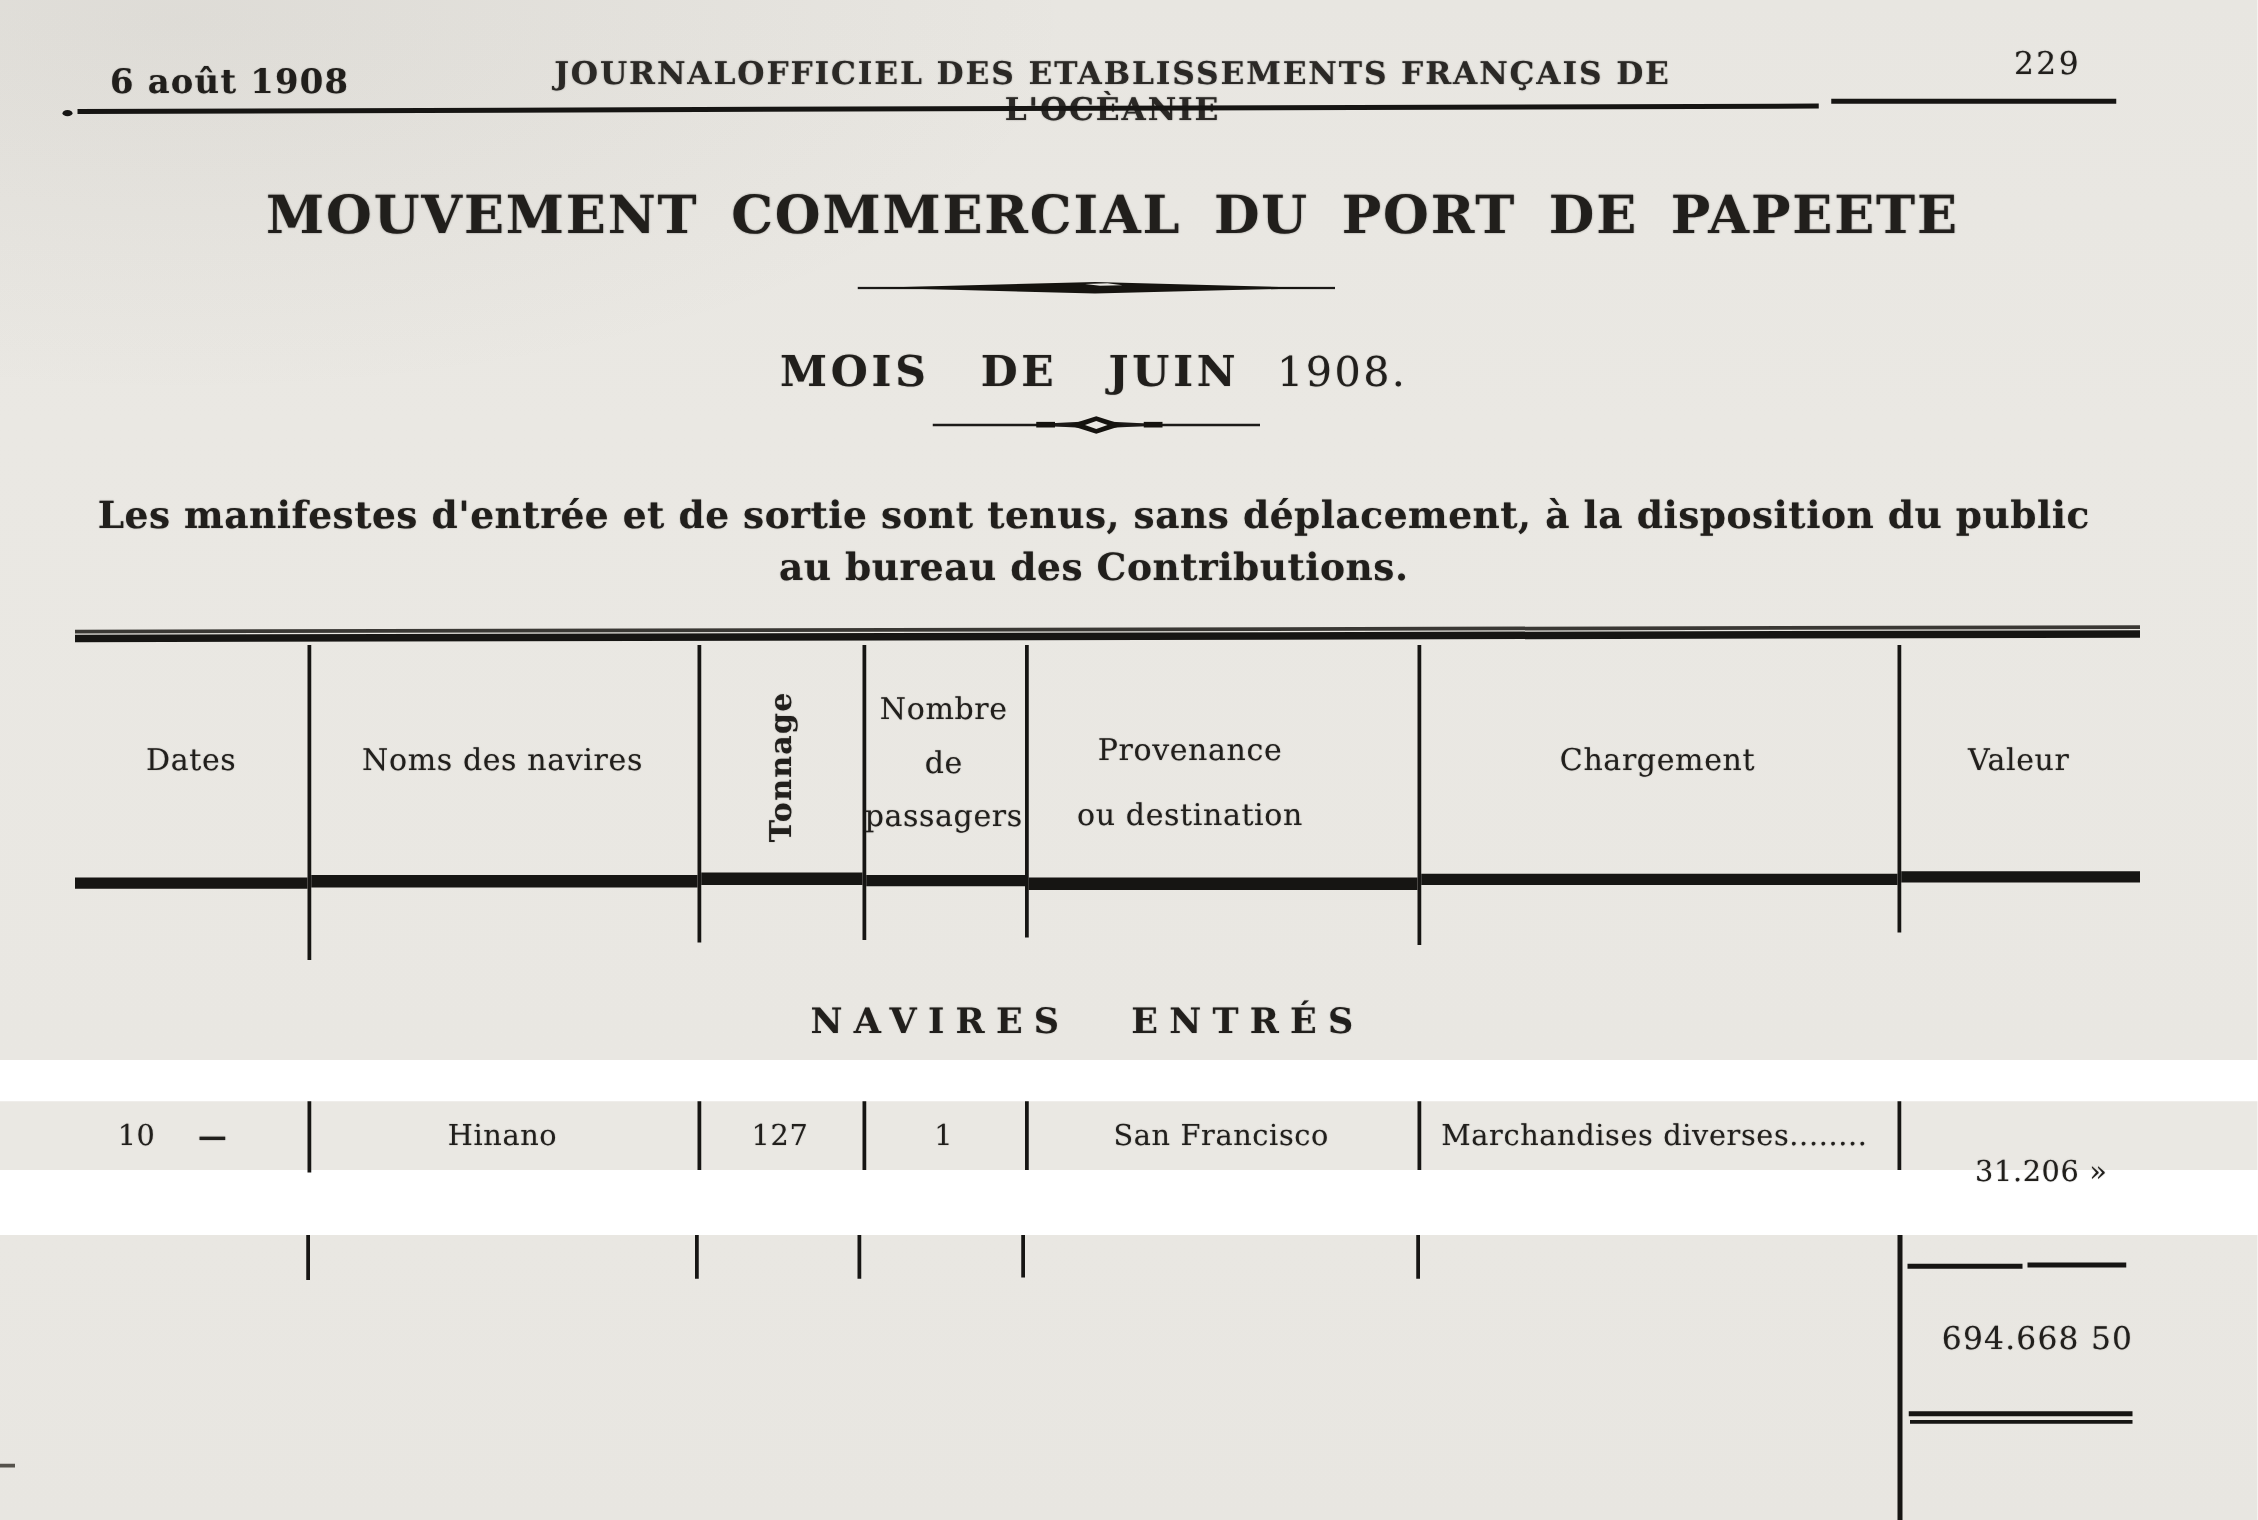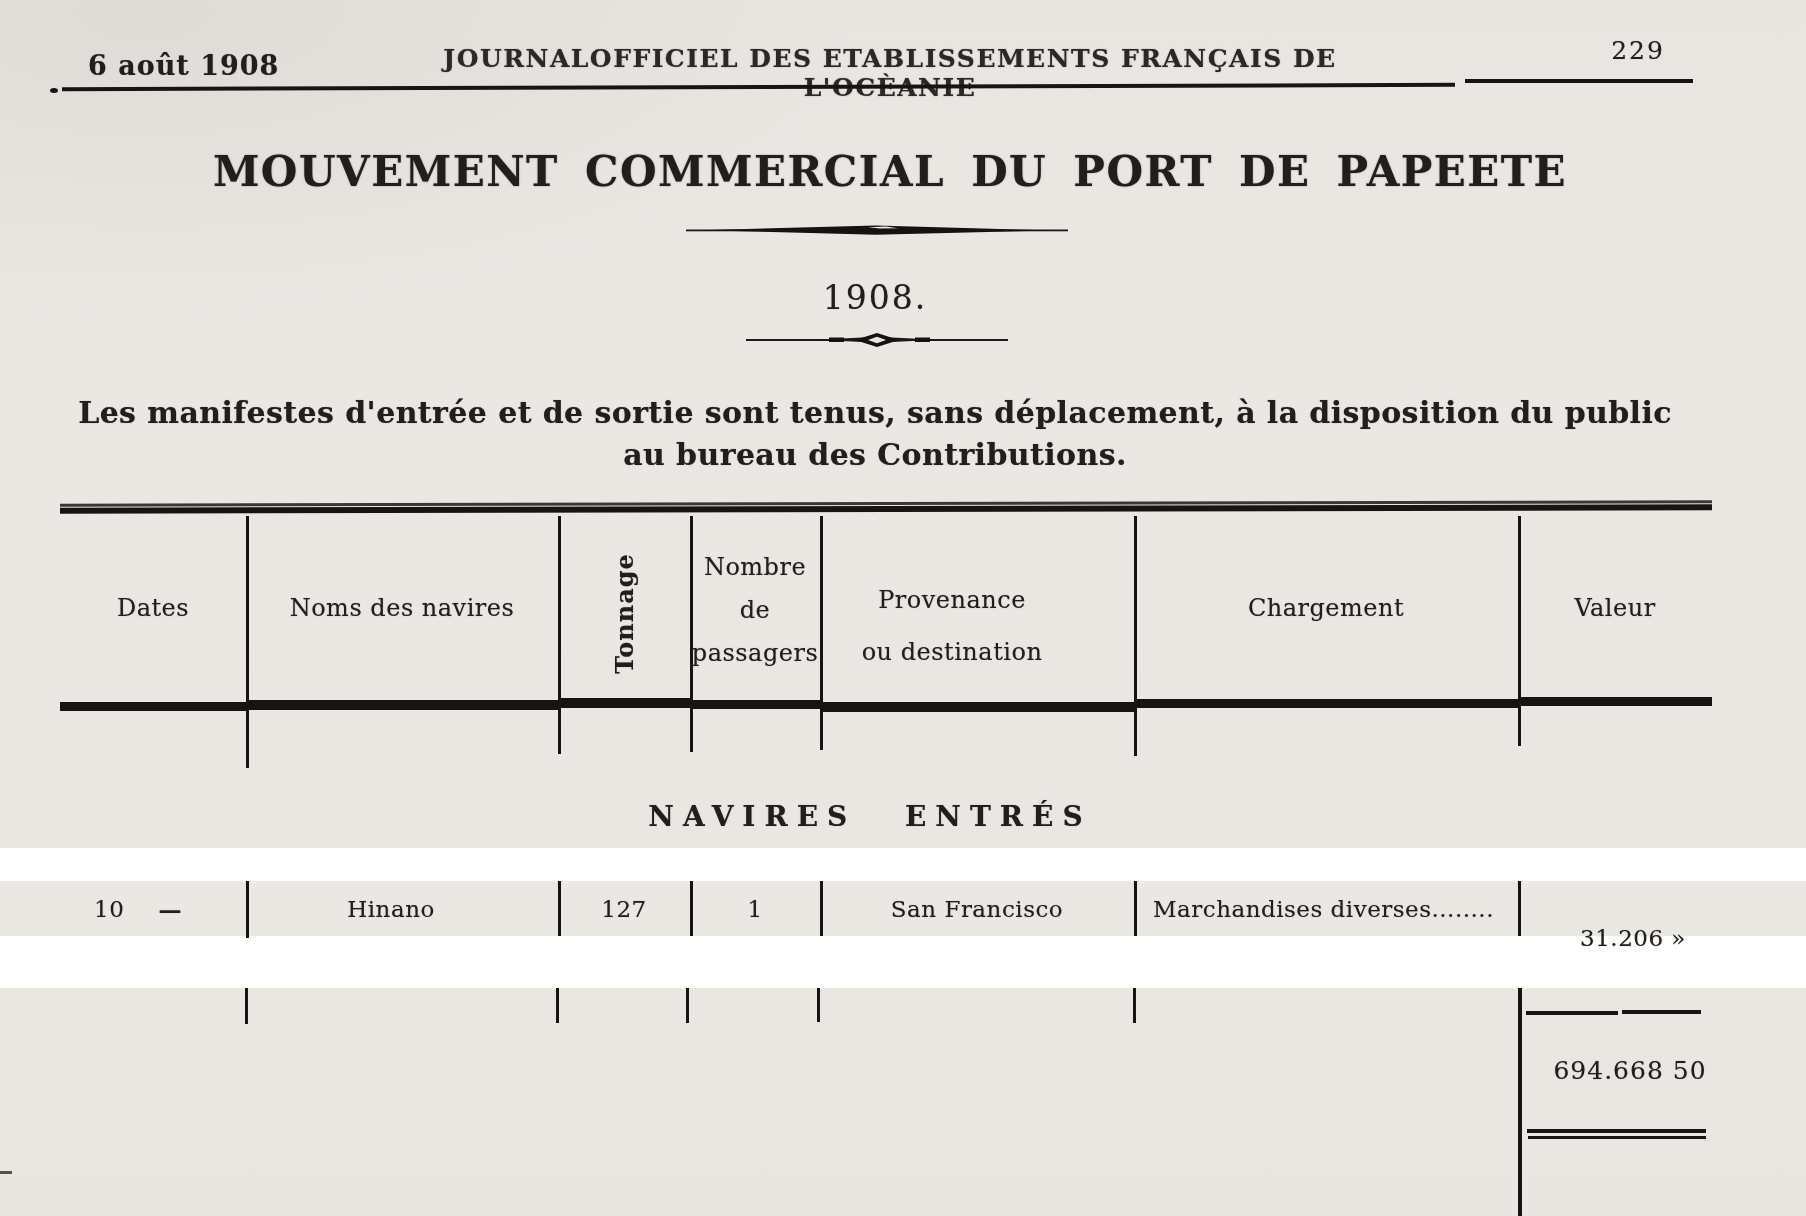--- a/index.html
+++ b/index.html
@@ -66,20 +66,21 @@
 
 <div class="abs center ink page-title">MOUVEMENT COMMERCIAL DU PORT DE PAPEETE</div>
 
 <svg class="abs" style="left:686px;top:224px;" width="382" height="13" viewBox="0 0 382 13">
   <rect x="0" y="5.5" width="382" height="1.8" fill="#1c1a18"></rect>
   <path d="M14,6.2 L190,1.6 L368,6.4 L190,10.8 Z" fill="#15130f"></path>
   <path d="M182,3.2 L200,2.6 L212,4.2 L194,4.6 Z" fill="#e9e7e2"></path>
 </svg>
 
 <div class="abs subtitle ink">
+  <span class="mois">MOIS DE JUIN</span>
   <span class="year">1908.</span>
 </div>
 
 <svg class="abs" style="left:746px;top:331px;" width="262" height="18" viewBox="0 0 262 18">
   <rect x="0" y="8" width="262" height="2" fill="#1c1a18"></rect>
   <path d="M70,8.8 L131,5.8 L192,8.8 L131,11.8 Z" fill="#1c1a18"></path>
   <rect x="83" y="6.5" width="15" height="4.5" fill="#15130f"></rect>
   <rect x="169" y="6.5" width="15" height="4.5" fill="#15130f"></rect>
   <path d="M109,9 L131,2 L153,9 L131,16 Z" fill="#15130f"></path>
   <path d="M122,9 L131,5.8 L140,9 L131,12.2 Z" fill="#e9e7e2"></path>
@@ -130,21 +131,21 @@
 <div class="vline" style="left:690px;top:881px;height:55px;"></div>
 <div class="vline" style="left:820px;top:881px;height:55px;"></div>
 <div class="vline" style="left:1134px;top:881px;height:55px;"></div>
 <div class="vline" style="left:1518px;top:881px;height:55px;"></div>
 
 <div>
   <div class="rcell ink" style="left:60px;width:186px;display:flex;justify-content:center;gap:34px;padding-right:30px;box-sizing:border-box;">
     <span>10</span>
     <span style="font-weight:bold;">—</span>
   </div>
-  <div class="rcell center ink" style="left:235px;width:312px;">Hinano</div>
+  <div class="rcell center ink" style="left:246px;width:312px;">Hinano</div>
   <div class="rcell center ink" style="left:558px;width:132px;">127</div>
   <div class="rcell center ink" style="left:690px;width:130px;">1</div>
   <div class="rcell center ink" style="left:820px;width:314px;">San Francisco</div>
   <div class="rcell ink" style="left:1134px;width:384px;padding-left:19px;box-sizing:border-box;">Marchandises diverses........</div>
   <div class="rcell center ink" style="left:1518px;width:194px;padding-left:36px;box-sizing:border-box;margin-top:29px;">31.206 »</div>
 </div>
 
 <div class="vline" style="left:245px;top:988px;height:36px;"></div>
 <div class="vline" style="left:556px;top:988px;height:35px;"></div>
 <div class="vline" style="left:686px;top:988px;height:35px;"></div>

